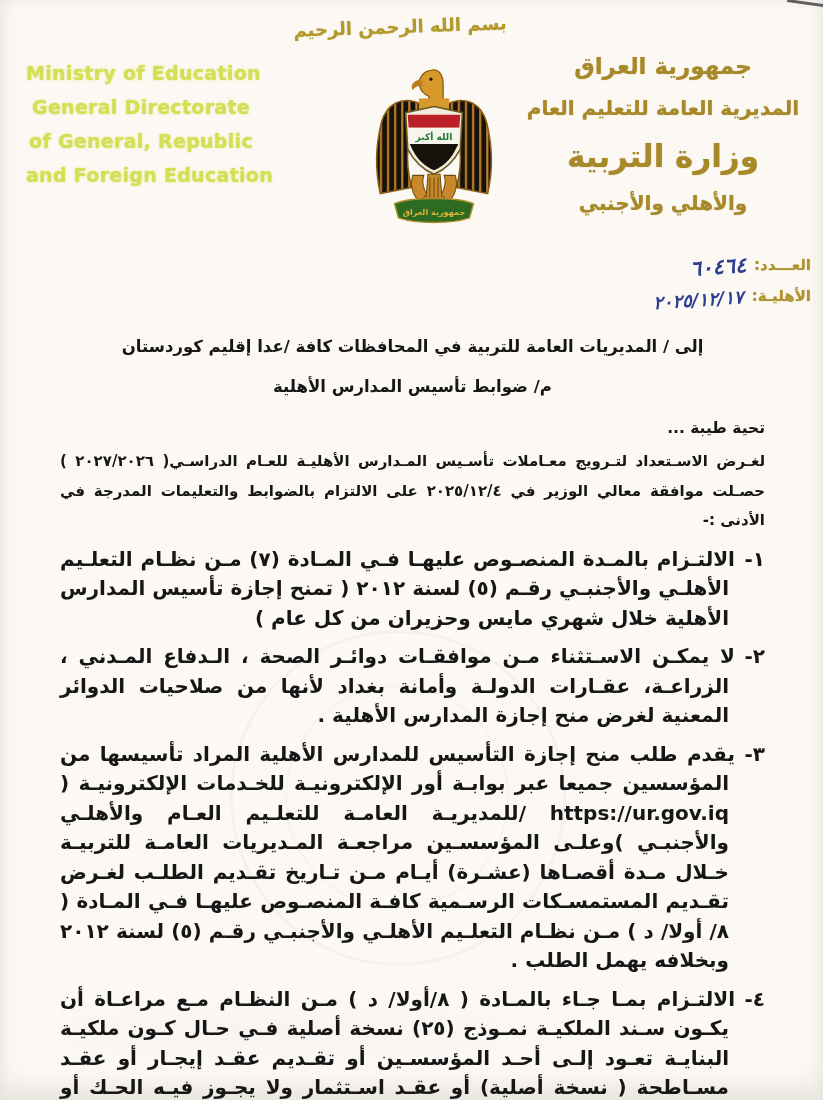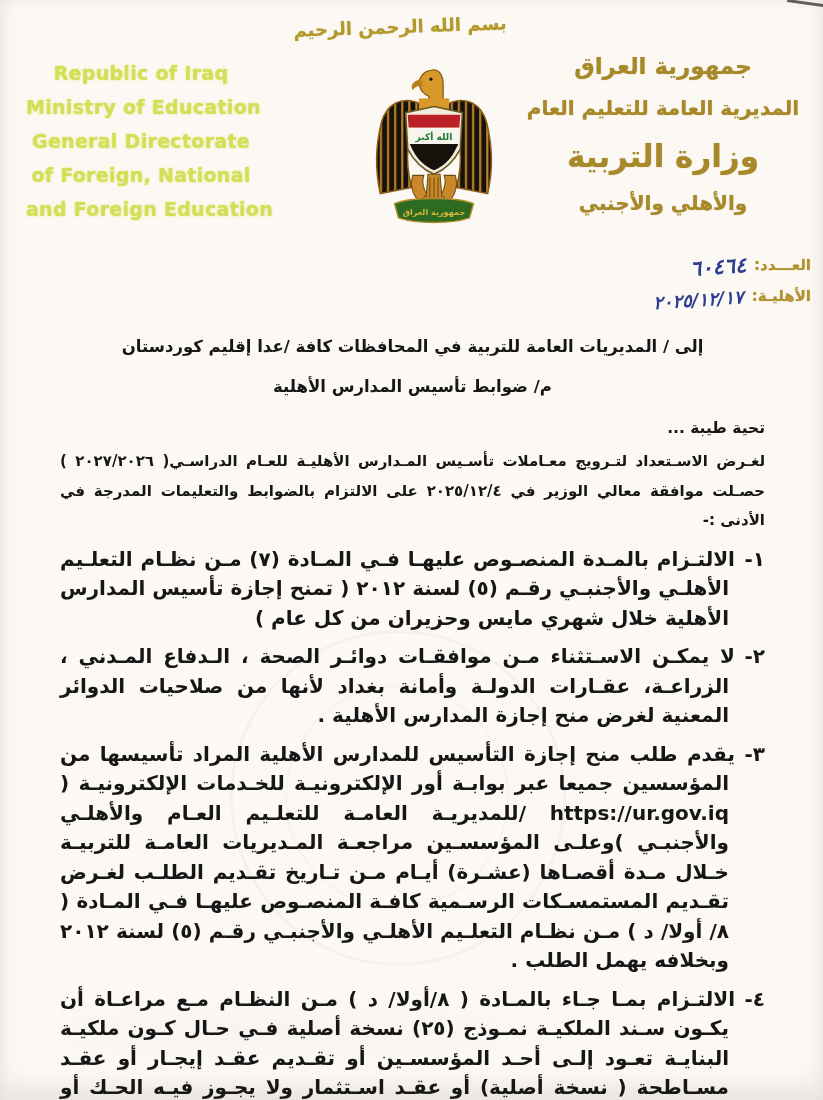--- a/index.html
+++ b/index.html
@@ -67,24 +67,23 @@
 <body>
 
 <div class="page">
 
   <div class="corner-mark"></div>
   <div class="watermark"></div>
   <div class="watermark-inner"></div>
   <div class="smudge"></div>
 
   <div class="eng-header">
-    <div class="eng-line">Republic of Iraq</div>
     <div class="eng-line">Ministry of Education</div>
     <div class="eng-line">General Directorate</div>
-    <div class="eng-line">of Foreign, National</div>
+    <div class="eng-line">of General, Republic</div>
     <div class="eng-line">and Foreign Education</div>
   </div>
 
   <div class="bismillah" dir="rtl">بسم الله الرحمن الرحيم</div>
 
   <div class="emblem">
     <svg viewBox="0 0 130 160" width="132" height="162">
       <defs>
         <pattern id="wstr" width="7" height="10" patternUnits="userSpaceOnUse">
           <rect width="7" height="10" fill="#17120b"></rect>

